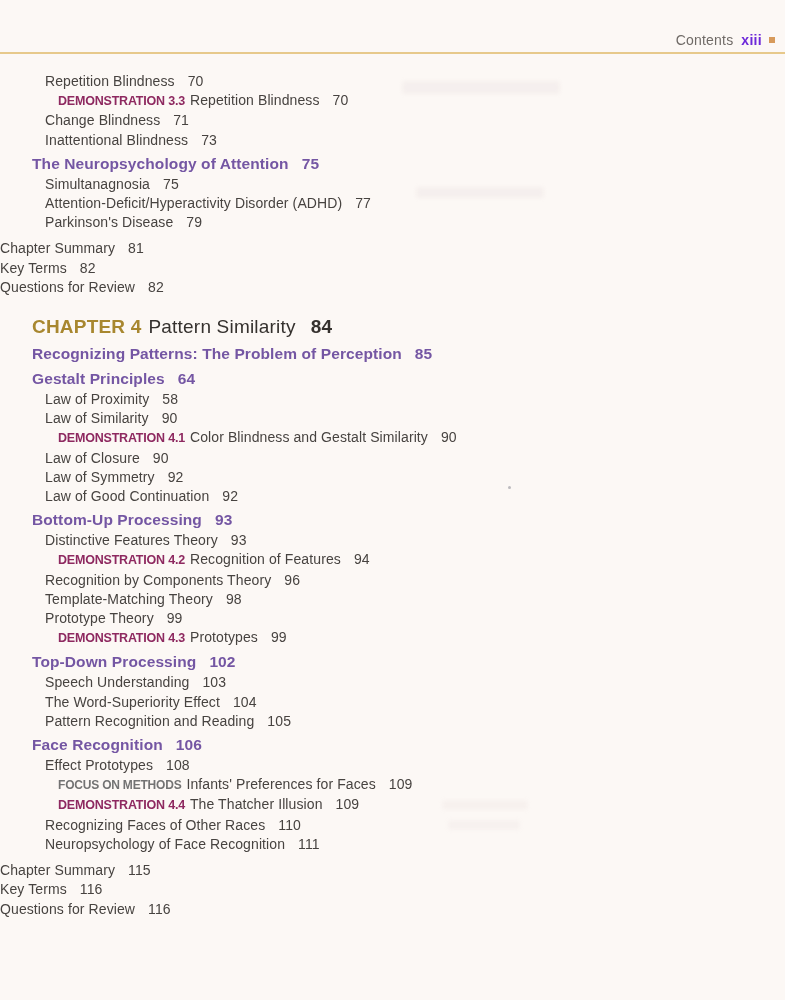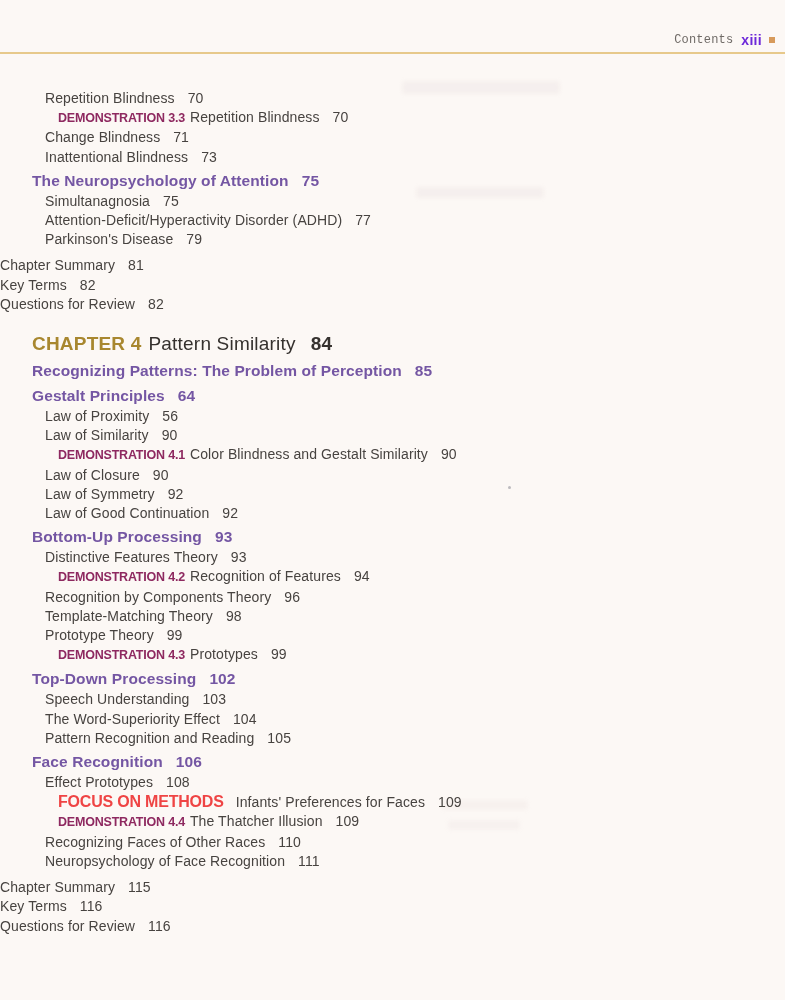--- a/index.html
+++ b/index.html
@@ -19,24 +19,23 @@
   
   .header {
     position: absolute;
     top: 30px;
     right: 10px;
     height: 20px;
     display: flex;
     align-items: center;
   }
   .h-contents {
-    font-size: 12px;
+    font-size: 14px;
     color: #6f6a66;
     letter-spacing: 0.2px;
-    font-family: Liberation Mono, monospace;
   }
   .h-folio {
     font-size: 14px;
     font-weight: bold;
     color: #6d28d9;
     margin-left: 8px;
     letter-spacing: 0.3px;
   }
   .h-square {
     width: 6px;
@@ -71,21 +70,21 @@
     top: 486px;
     width: 3px;
     height: 3px;
     border-radius: 50%;
     background: rgba(110, 110, 125, 0.45);
   }
 
   
   .toc {
     position: absolute;
-    top: 89px;
+    top: 72px;
     left: 0;
     width: 709px;
   }
   .row {
     white-space: nowrap;
     color: #474340;
     font-size: 14px;
     line-height: 19.2px;
     letter-spacing: 0.1px;
   }
@@ -126,24 +125,24 @@
 
   .row.demo .prefix {
     font-weight: bold;
     font-size: 12.5px;
     color: #8e2960;
     letter-spacing: -0.2px;
     margin-right: 5px;
   }
   .row.focus .prefix {
     font-weight: bold;
-    font-size: 16px;
-    color: #ef4444;
+    font-size: 12px;
+    color: #737373;
     letter-spacing: -0.2px;
-    margin-right: 12px;
+    margin-right: 5px;
   }
 
   .row.gap { margin-top: 7px; }
 </style>
 </head>
 <body>
 
 <div class="header">
   <span class="h-contents">Contents</span>
   <span class="h-folio">xiii</span>
@@ -165,21 +164,21 @@
     <div class="row heading"><span class="title">The Neuropsychology of Attention</span><span class="pagenum">75</span></div>
     <div class="row sub"><span class="title">Simultanagnosia</span><span class="pagenum">75</span></div>
     <div class="row sub"><span class="title">Attention-Deficit/Hyperactivity Disorder (ADHD)</span><span class="pagenum">77</span></div>
     <div class="row sub"><span class="title">Parkinson's Disease</span><span class="pagenum">79</span></div>
     <div class="row back gap"><span class="title">Chapter Summary</span><span class="pagenum">81</span></div>
     <div class="row back"><span class="title">Key Terms</span><span class="pagenum">82</span></div>
     <div class="row back"><span class="title">Questions for Review</span><span class="pagenum">82</span></div>
     <div class="row chapter"><span class="prefix">CHAPTER 4</span><span class="title">Pattern Similarity</span><span class="pagenum">84</span></div>
     <div class="row heading"><span class="title">Recognizing Patterns: The Problem of Perception</span><span class="pagenum">85</span></div>
     <div class="row heading"><span class="title">Gestalt Principles</span><span class="pagenum">64</span></div>
-    <div class="row sub"><span class="title">Law of Proximity</span><span class="pagenum">56</span></div>
+    <div class="row sub"><span class="title">Law of Proximity</span><span class="pagenum">58</span></div>
     <div class="row sub"><span class="title">Law of Similarity</span><span class="pagenum">90</span></div>
     <div class="row demo"><span class="prefix">DEMONSTRATION 4.1</span><span class="title">Color Blindness and Gestalt Similarity</span><span class="pagenum">90</span></div>
     <div class="row sub"><span class="title">Law of Closure</span><span class="pagenum">90</span></div>
     <div class="row sub"><span class="title">Law of Symmetry</span><span class="pagenum">92</span></div>
     <div class="row sub"><span class="title">Law of Good Continuation</span><span class="pagenum">92</span></div>
     <div class="row heading"><span class="title">Bottom-Up Processing</span><span class="pagenum">93</span></div>
     <div class="row sub"><span class="title">Distinctive Features Theory</span><span class="pagenum">93</span></div>
     <div class="row demo"><span class="prefix">DEMONSTRATION 4.2</span><span class="title">Recognition of Features</span><span class="pagenum">94</span></div>
     <div class="row sub"><span class="title">Recognition by Components Theory</span><span class="pagenum">96</span></div>
     <div class="row sub"><span class="title">Template-Matching Theory</span><span class="pagenum">98</span></div>

